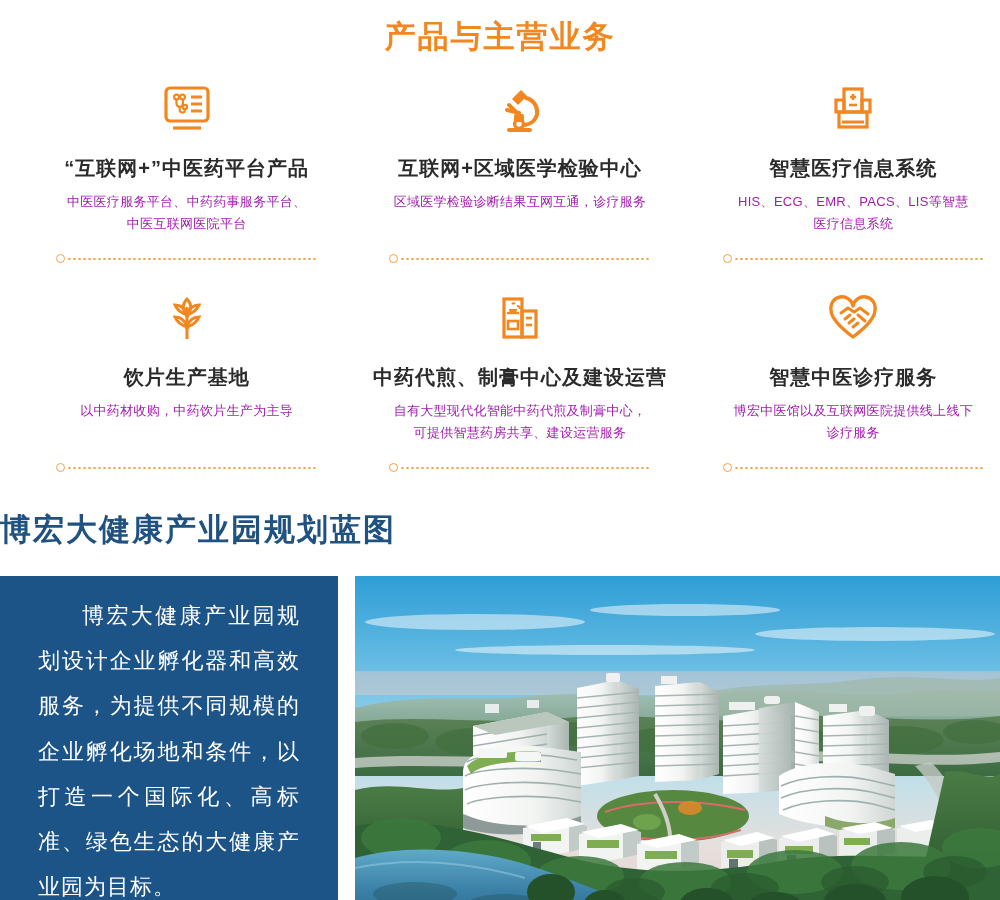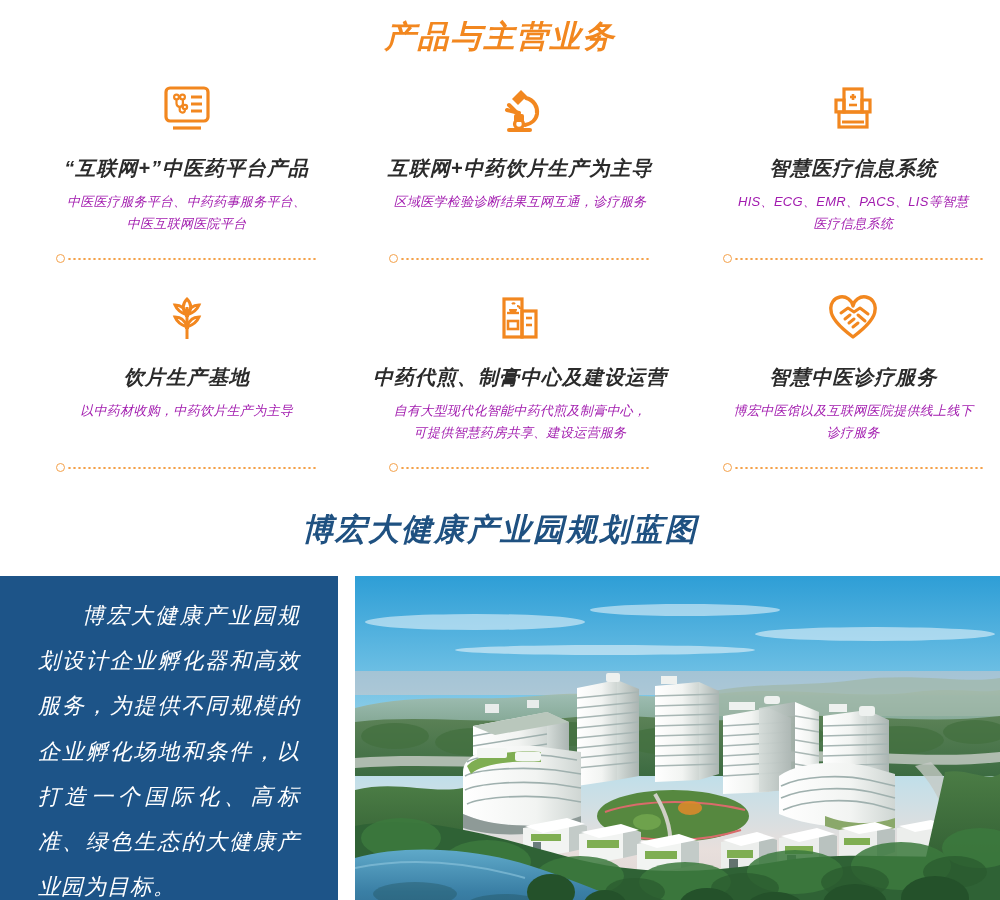--- a/index.html
+++ b/index.html
@@ -4,21 +4,21 @@
 <style>
   * { box-sizing: border-box; margin: 0; padding: 0; }
   html, body {
     width: 1000px;
     height: 900px;
     background: #ffffff;
     font-family: "Liberation Sans", "DejaVu Sans", sans-serif;
     overflow: hidden;
   }
 
-  .page { position: relative; width: 1000px; height: 900px; background:#fff;font-style:italic; }
+  .page { position: relative; width: 1000px; height: 900px; background:#fff; }
 
   
   .section-title {
     text-align: center;
     color: #f2871f;
     font-size: 31px;
     font-weight: bold;
     letter-spacing: 2px;
     padding-top: 18px;
     line-height: 1.2;
@@ -87,21 +87,21 @@
     background: #fff;
   }
 
   .row-gap { height: 26px; width: 100%; }
 
   
   .blueprint {
     margin-top: 38px;
   }
   .blueprint-title {
-    text-align: center;
+    text-align: left;
     color: #1f5181;
     font-size: 31px;
     font-weight: bold;
     letter-spacing: 2px;
     line-height: 1.2;
   }
 
   .blueprint-body {
     margin-top: 28px;
     display: flex;
@@ -173,21 +173,21 @@
           <svg width="48" height="48" viewBox="0 0 48 48">
             <path d="M25 4 l6 6 -9 9 -6 -6 z" fill="#f2871f"></path>
             <path d="M30 12 c8 2 12 9 11 16 c-1 6 -6 10 -12 11" fill="none" stroke="#f2871f" stroke-width="4" stroke-linecap="round"></path>
             <path d="M13 19 l9 9" stroke="#f2871f" stroke-width="4" stroke-linecap="round"></path>
             <path d="M11 24 l12 3" stroke="#f2871f" stroke-width="4" stroke-linecap="round"></path>
             <rect x="18" y="28" width="10" height="8" rx="2" fill="#f2871f"></rect>
             <circle cx="23" cy="38" r="4.4" fill="none" stroke="#f2871f" stroke-width="3.4"></circle>
             <rect x="11" y="42" width="25" height="4" rx="2" fill="#f2871f"></rect>
           </svg>
         </div>
-        <div class="card-title">互联网+中药饮片生产为主导</div>
+        <div class="card-title">互联网+区域医学检验中心</div>
         <div class="card-desc">区域医学检验诊断结果互网互通，诊疗服务</div>
       </div>
 
       <div class="card">
         <div class="card-icon">
           <svg width="50" height="48" viewBox="0 0 50 48">
             <rect x="16" y="3" width="18" height="23" fill="none" stroke="#f2871f" stroke-width="3.2"></rect>
             <line x1="25" y1="8" x2="25" y2="14" stroke="#f2871f" stroke-width="2.6"></line>
             <line x1="22" y1="11" x2="28" y2="11" stroke="#f2871f" stroke-width="2.6"></line>
             <line x1="21" y1="19" x2="29" y2="19" stroke="#f2871f" stroke-width="2.6"></line>

